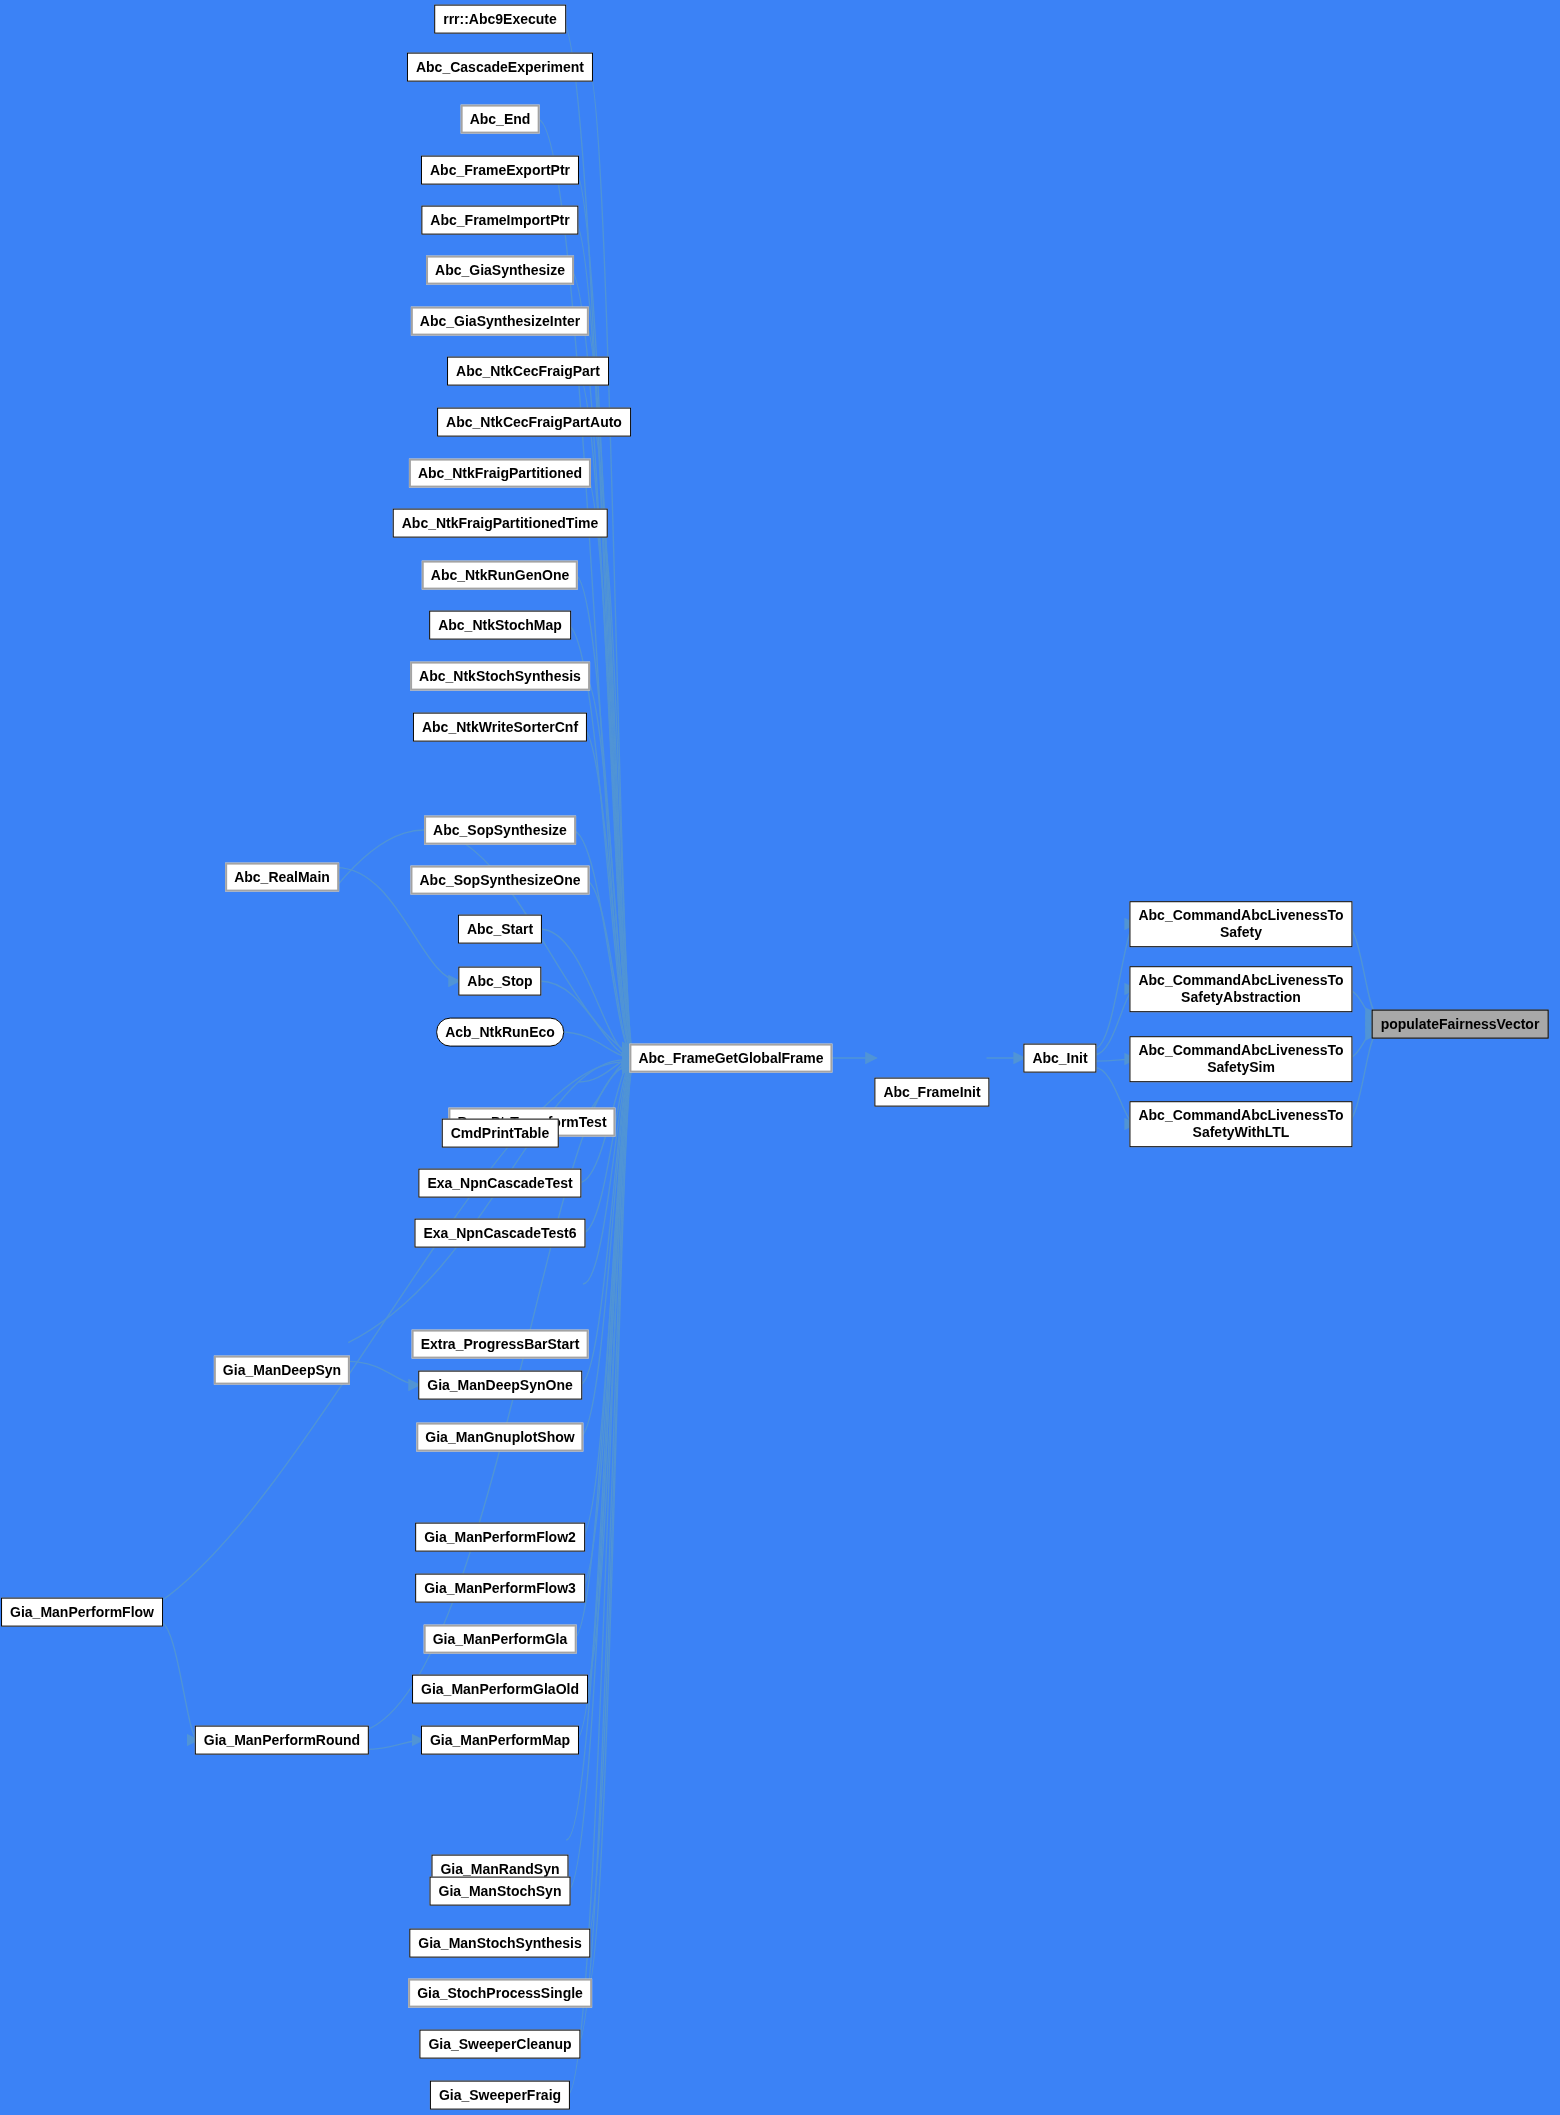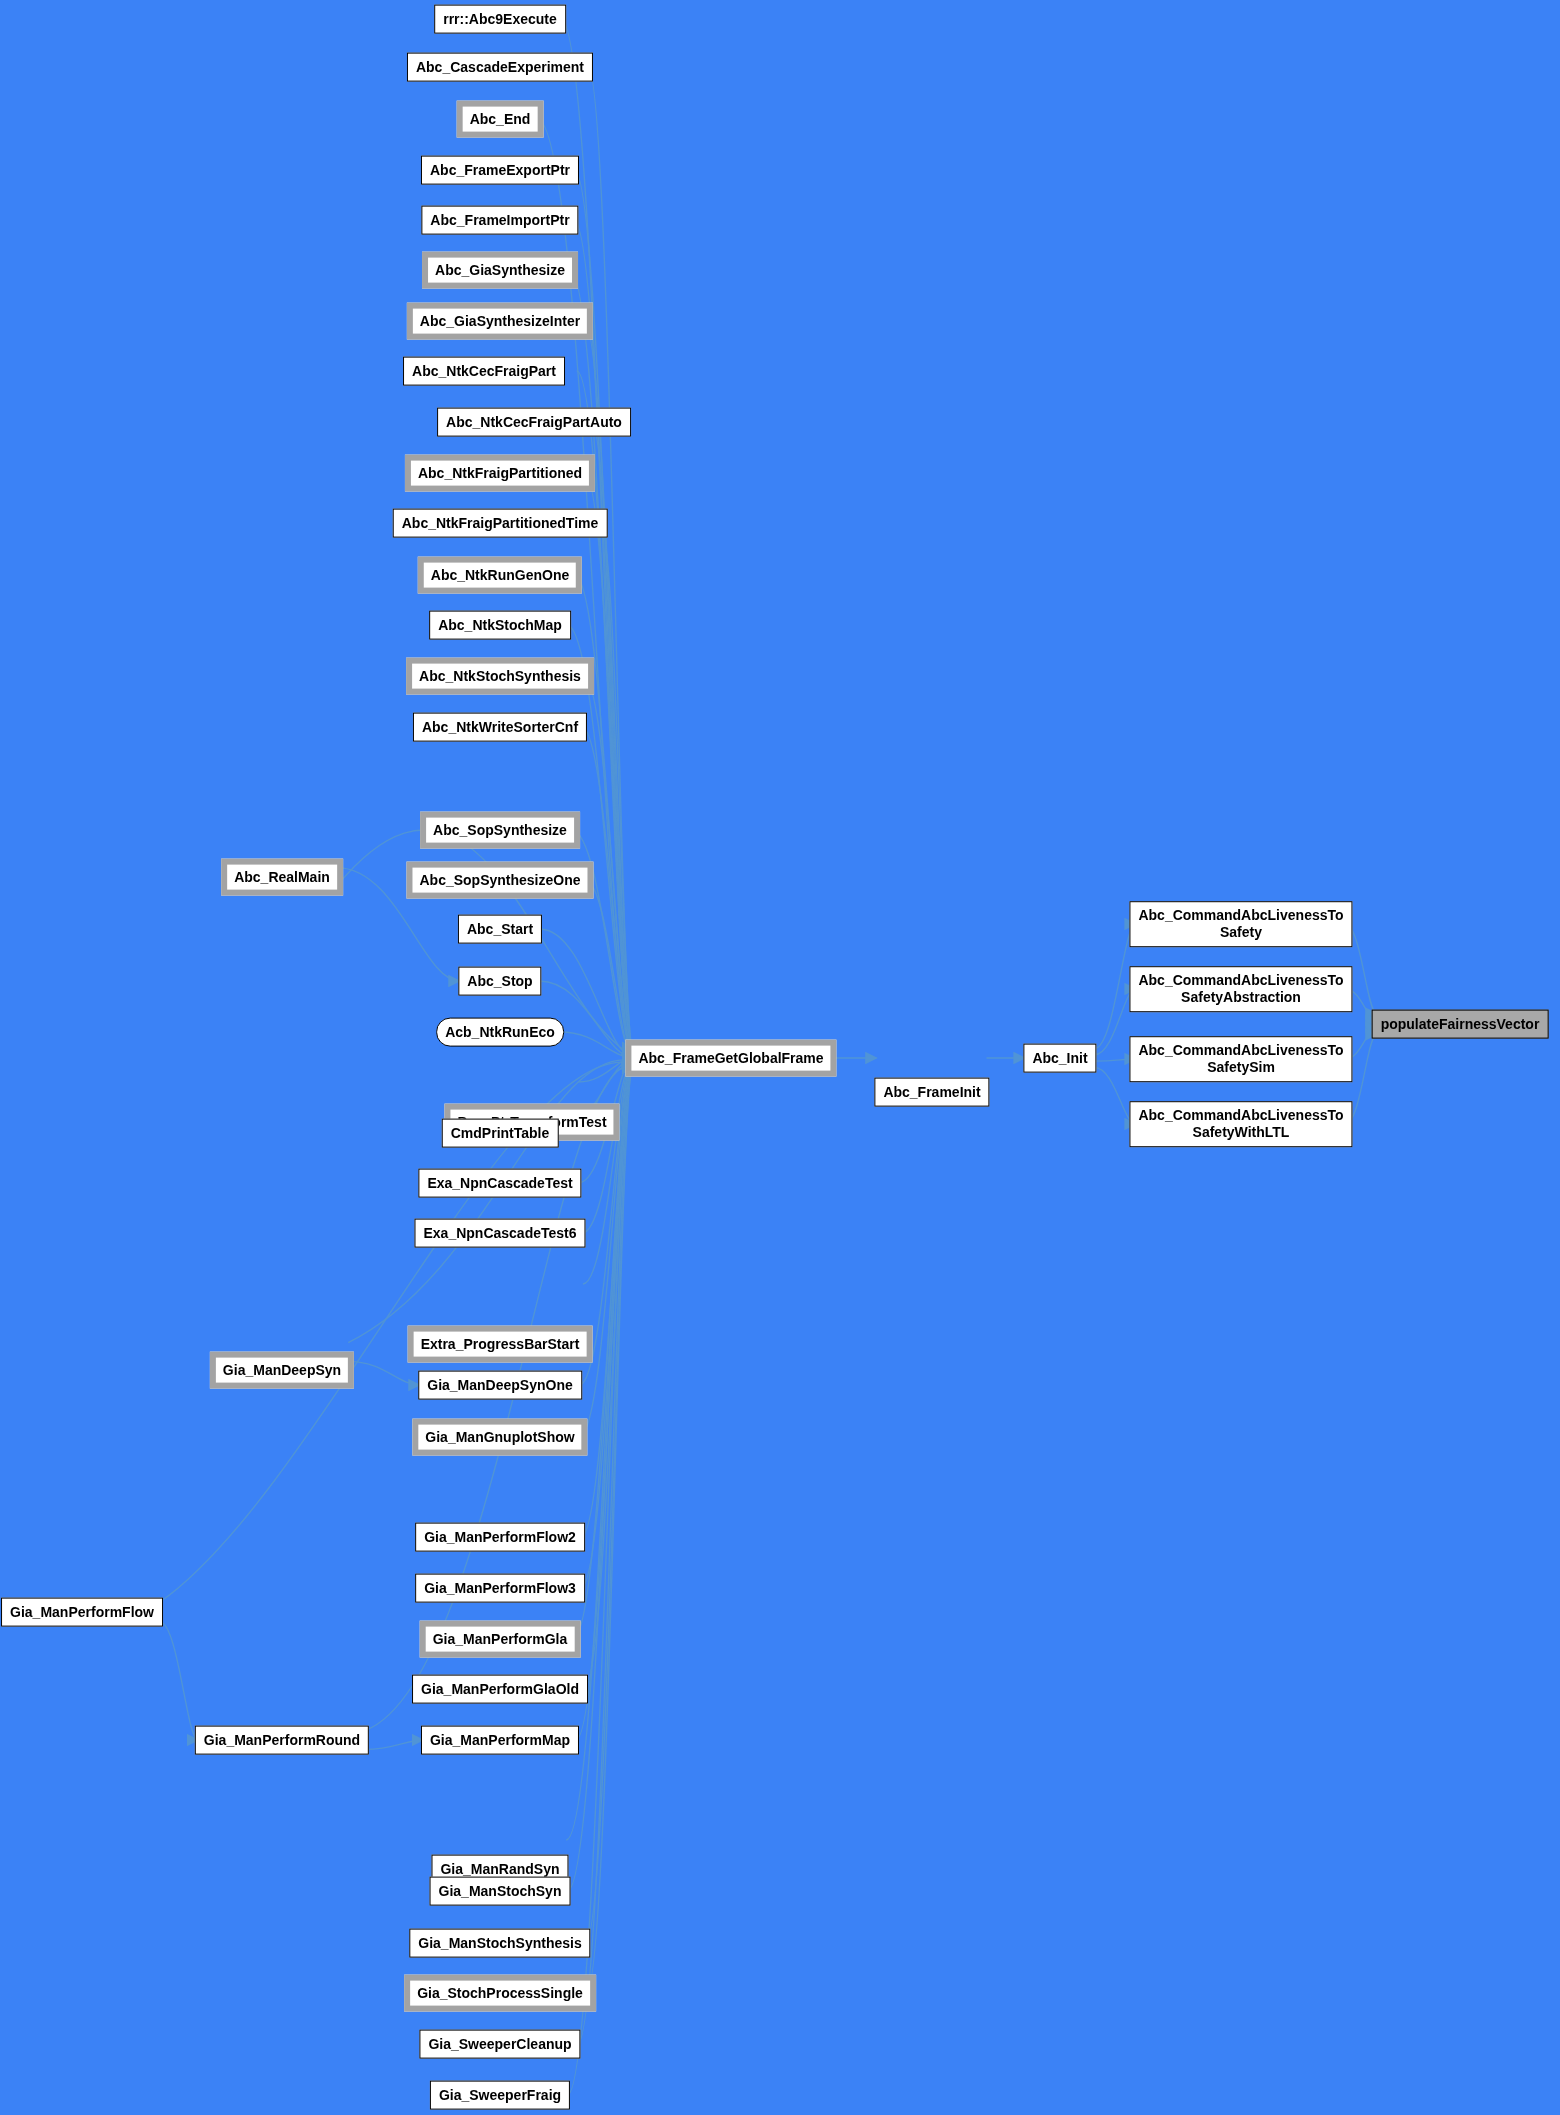--- a/index.html
+++ b/index.html
@@ -30,21 +30,21 @@
     color: #000000;
     font-size: 14px;
     line-height: 1.2;
     padding: 5px 8px;
     white-space: pre-line;
     text-align: center;
     cursor: pointer;
     box-sizing: border-box;
   }
   .node.red {
-    border: 6px solid #a3a3a3;
+    border: 2px solid #a3a3a3;
     padding: 4px 7px;
   }
   .node.gray {
     background: #a8a8a8;
     cursor: default;
   }
 </style>
 </head>
 <body>
 
@@ -112,21 +112,21 @@
       <path d="M 1345.3 1059.0 C 1360.9 1059.0, 1367.1 1027.5, 1376.5 1027.5" fill="none" stroke="#5094d6" stroke-width="1.4" marker-end="url(#arrow)"></path>
       <path d="M 1345.3 1124.0 C 1360.9 1124.0, 1367.1 1034.4, 1376.5 1034.4" fill="none" stroke="#5094d6" stroke-width="1.4" marker-end="url(#arrow)"></path>
     </svg>
 <div class="node" style="left: 500px; top: 19px;">rrr::Abc9Execute</div>
     <div class="node" style="left: 500px; top: 67px;">Abc_CascadeExperiment</div>
     <div class="node red" style="left: 500px; top: 119px;">Abc_End</div>
     <div class="node" style="left: 500px; top: 170px;">Abc_FrameExportPtr</div>
     <div class="node" style="left: 500px; top: 220px;">Abc_FrameImportPtr</div>
     <div class="node red" style="left: 500px; top: 270px;">Abc_GiaSynthesize</div>
     <div class="node red" style="left: 500px; top: 321px;">Abc_GiaSynthesizeInter</div>
-    <div class="node" style="left: 484px; top: 371px;">Abc_NtkCecFraigPart</div>
+    <div class="node" style="left: 528px; top: 371px;">Abc_NtkCecFraigPart</div>
     <div class="node" style="left: 500px; top: 422px; margin-left: 34px;">Abc_NtkCecFraigPartAuto</div>
     <div class="node red" style="left: 500px; top: 473px;">Abc_NtkFraigPartitioned</div>
     <div class="node" style="left: 500px; top: 523px;">Abc_NtkFraigPartitionedTime</div>
     <div class="node red" style="left: 500px; top: 575px;">Abc_NtkRunGenOne</div>
     <div class="node" style="left: 500px; top: 625px;">Abc_NtkStochMap</div>
     <div class="node red" style="left: 500px; top: 676px;">Abc_NtkStochSynthesis</div>
     <div class="node" style="left: 500px; top: 727px;">Abc_NtkWriteSorterCnf</div>
     <div class="node red" style="left: 500px; top: 830px;">Abc_SopSynthesize</div>
     <div class="node red" style="left: 500px; top: 880px;">Abc_SopSynthesizeOne</div>
     <div class="node" style="left: 500px; top: 929px;">Abc_Start</div>

